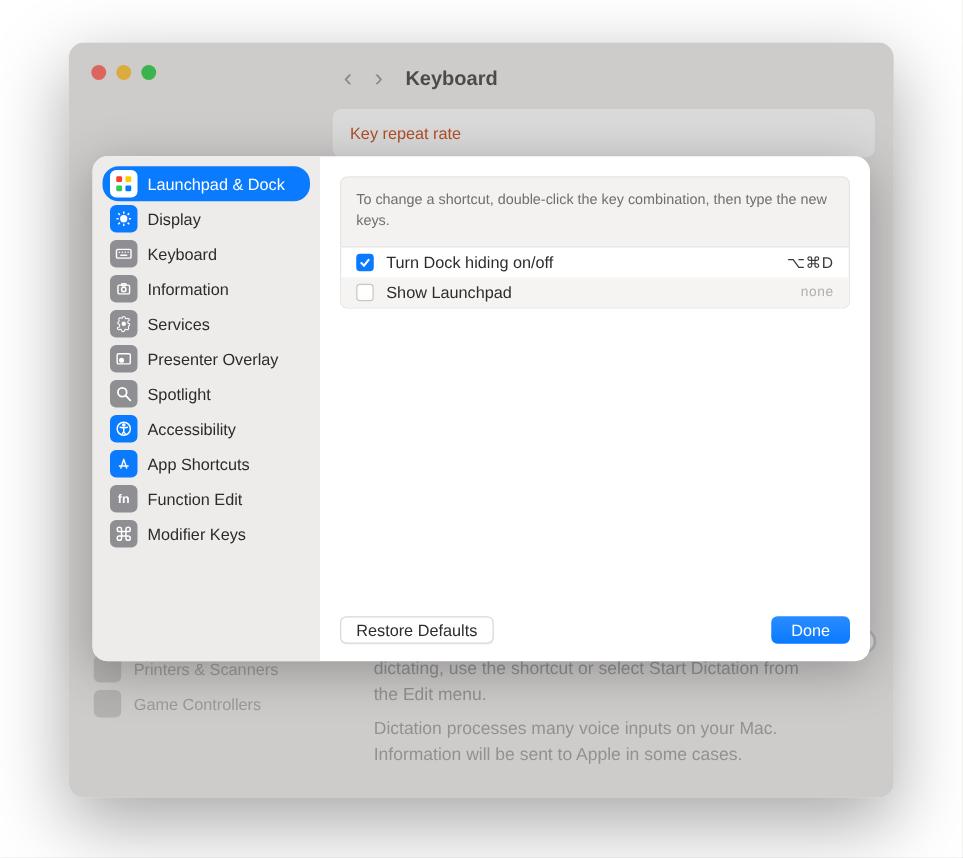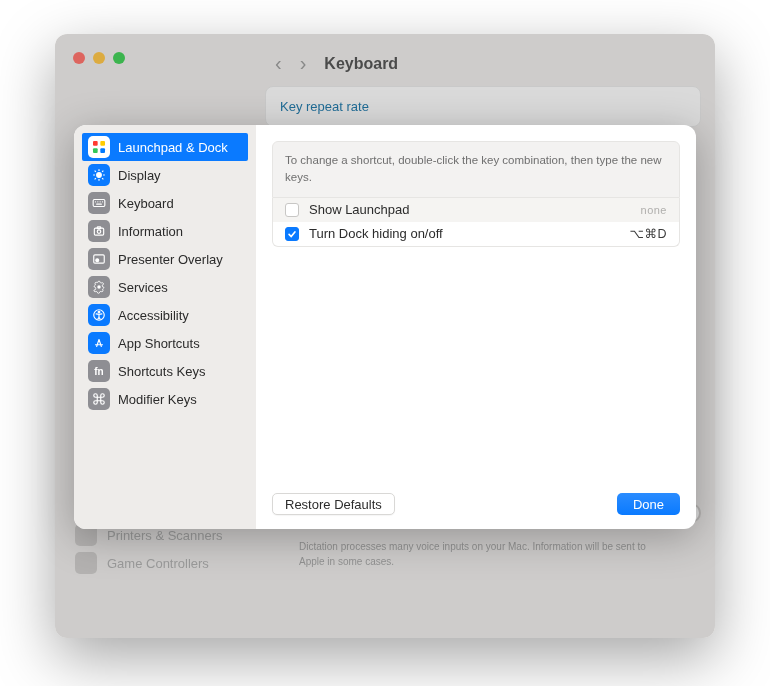--- a/index.html
+++ b/index.html
@@ -12,46 +12,46 @@
     overflow: hidden;
   }
   .bg-traffic { position: absolute; left: 18px; top: 18px; display: flex; gap: 8px; }
   .bg-dot { width: 12px; height: 12px; border-radius: 50%; }
   .bg-nav { position: absolute; left: 220px; top: 18px; display: flex; align-items: center; gap: 18px; color: #444; }
   .bg-nav .chev { color: #8e8e8e; font-size: 20px; cursor: default; }
   .bg-title { font-size: 16px; font-weight: 600; color: #3c3c3c; }
   .bg-search { position: absolute; left: 14px; top: 48px; width: 182px; height: 26px; background: #e0ddd9; border-radius: 6px; display: flex; align-items: center; padding: 0 8px; color: #9a9a9a; font-size: 13px; gap: 6px; }
   .bg-content { position: absolute; left: 210px; top: 52px; right: 14px; bottom: 14px; }
   .bg-panel { background: #fbfbfb; border: 1px solid #e4e4e4; border-radius: 8px; padding: 12px 14px; margin-bottom: 12px; }
-  .bg-row-labels { display: flex; font-size: 13px; color: #0369a1; }
+  .bg-row-labels { display: flex; font-size: 13px; color: #c2410c; }
   .bg-row-labels > div { flex: 1; }
   .bg-sidebar-greyed { position: absolute; left: 14px; top: 92px; width: 182px; display: flex; flex-direction: column; gap: 2px; color: #a7a7a7; font-size: 13px; }
   .bg-sidebar-greyed .item { display:flex; align-items:center; gap:10px; height:26px; padding:0 6px; }
   .bg-sidebar-greyed .icn { width:22px; height:22px; border-radius:5px; background:#c8c6c4; display:flex;align-items:center;justify-content:center;color:#fff;font-size:12px;}
   .bg-dictation { font-size:14px; font-weight:600; color:#4a4a4a; margin-bottom:8px;}
-  .bg-dict-row { display:flex; gap:12px; font-size:10px; color:#9a9a9a; line-height:1.5; align-items:flex-start;}
+  .bg-dict-row { display:flex; gap:12px; font-size:14px; color:#9a9a9a; line-height:1.5; align-items:flex-start;}
   .bg-mic { width:22px; height:22px; border:1.5px solid #b8b8b8; border-radius:50%; flex-shrink:0; margin-top:2px; position:relative;}
   .bg-toggle { margin-left:auto; width:34px; height:20px; background:#c8c6c4; border-radius:10px; position:relative; flex-shrink:0;}
   .bg-toggle::after { content:''; position:absolute; right:2px; top:2px; width:16px; height:16px; background:#fff; border-radius:50%; }
 
   .dim-overlay { position:absolute; inset:0; background:rgba(120,120,120,0.25); border-radius:12px; }
 
   
   .modal {
     position: absolute; left: 74px; top: 125px; width: 622px; height: 404px;
     background: #fff; border-radius: 12px; box-shadow: 0 8px 40px rgba(0,0,0,.28);
     display: flex; overflow: hidden;
   }
   .modal .sidebar {
     width: 182px; background: #eeecea; padding: 8px 8px; overflow-y: auto;
     display: flex; flex-direction: column; gap: 0;
   }
   .sidebar .item {
     display: flex; align-items: center; gap: 8px; height: 28px; padding: 0 6px;
-    border-radius: 2px; font-size: 13px; color: #2b2b2b; cursor: default;
+    border-radius: 13px; font-size: 13px; color: #2b2b2b; cursor: default;
   }
   .sidebar .item.selected { background: #0a7aff; color: #fff; }
   .icon-box { width: 22px; height: 22px; border-radius: 5px; display:flex; align-items:center; justify-content:center; flex-shrink:0; color:#fff; }
   .icon-svg { width:14px; height:14px; }
 
   .modal .main { flex:1; display:flex; flex-direction:column; padding: 16px 16px 14px 16px; }
   .instruction-box {
     background:#f3f2f1; border:1px solid #e6e5e3; border-radius:6px 6px 0 0;
     padding:10px 12px; font-size:11.5px; color:#6f6f6f; line-height:1.5;
   }
@@ -171,37 +171,46 @@
           <svg viewBox="0 0 24 24" width="14" height="14" fill="none" stroke="#fff" stroke-width="2">
             <rect x="4" y="7" width="16" height="12" rx="2"></rect>
             <circle cx="12" cy="13" r="3"></circle>
             <rect x="9" y="5" width="6" height="3" rx="1"></rect>
           </svg>
         </div>
         <span>Information</span>
       </div>
       <div class="item">
         <div class="icon-box" style="background: rgb(142, 142, 147);">
-          <svg viewBox="0 0 24 24" width="14" height="14" fill="none" stroke="#fff" stroke-width="2">
-            <rect x="3" y="5" width="18" height="14" rx="2"></rect>
-            <circle cx="9" cy="14" r="2.5" fill="#fff"></circle>
-          </svg>
-        </div>
-        <span>Presenter Overlay</span>
-      </div>
-      <div class="item">
-        <div class="icon-box" style="background: rgb(142, 142, 147);">
           <svg viewBox="0 0 24 24" width="14" height="14" fill="#fff">
             <circle cx="12" cy="12" r="3"></circle>
             <path d="M12 2a2 2 0 012 2 2 2 0 002.8.9 2 2 0 012.7 2.7A2 2 0 0020 12a2 2 0 01-.5 2.4 2 2 0 00-.9 2.8 2 2 0 01-2.7 2.7 2 2 0 00-2.8.9 2 2 0 01-4 0 2 2 0 00-2.8-.9 2 2 0 01-2.7-2.7A2 2 0 004 12a2 2 0 01.5-2.4 2 2 0 00.9-2.8 2 2 0 012.7-2.7A2 2 0 0010 4a2 2 0 012-2z" fill="none" stroke="#fff" stroke-width="1.5"></path>
           </svg>
         </div>
         <span>Services</span>
       </div>
       <div class="item">
+        <div class="icon-box" style="background: rgb(142, 142, 147);">
+          <svg viewBox="0 0 24 24" width="14" height="14" fill="none" stroke="#fff" stroke-width="2">
+            <rect x="3" y="5" width="18" height="14" rx="2"></rect>
+            <circle cx="9" cy="14" r="2.5" fill="#fff"></circle>
+          </svg>
+        </div>
+        <span>Presenter Overlay</span>
+      </div>
+      <div class="item">
+        <div class="icon-box" style="background: rgb(142, 142, 147);">
+          <svg viewBox="0 0 24 24" width="14" height="14" fill="none" stroke="#fff" stroke-width="2.5">
+            <circle cx="10" cy="10" r="6"></circle>
+            <line x1="15" y1="15" x2="21" y2="21" stroke-linecap="round"></line>
+          </svg>
+        </div>
+        <span>Spotlight</span>
+      </div>
+      <div class="item">
         <div class="icon-box" style="background: rgb(10, 122, 255);">
           <svg viewBox="0 0 24 24" width="14" height="14" fill="none" stroke="#fff" stroke-width="2">
             <circle cx="12" cy="12" r="9"></circle>
             <circle cx="12" cy="7" r="1.5" fill="#fff"></circle>
             <path d="M7 10l5 1 5-1M12 11v5M10 19l2-3 2 3" stroke-linecap="round"></path>
           </svg>
         </div>
         <span>Accessibility</span>
       </div>
       <div class="item">
@@ -209,47 +218,47 @@
           <svg viewBox="0 0 24 24" width="14" height="14" fill="none" stroke="#fff" stroke-width="2" stroke-linecap="round">
             <path d="M8 18l4-12M12 6l4 12M6 15h8M14 15h4"></path>
           </svg>
         </div>
         <span>App Shortcuts</span>
       </div>
       <div class="item">
         <div class="icon-box" style="background: rgb(142, 142, 147);">
           <span style="color:#fff;font-size:10px;font-weight:700;">fn</span>
         </div>
-        <span>Shortcuts Keys</span>
+        <span>Function Edit</span>
       </div>
       <div class="item">
         <div class="icon-box" style="background: rgb(142, 142, 147);">
           <svg viewBox="0 0 24 24" width="14" height="14" fill="none" stroke="#fff" stroke-width="2">
             <path d="M9 9V6a3 3 0 10-3 3h3zm6 0h3a3 3 0 10-3-3v3zm0 6v3a3 3 0 103-3h-3zm-6 0H6a3 3 0 103 3v-3zm0-6h6v6H9z"></path>
           </svg>
         </div>
         <span>Modifier Keys</span>
       </div>
     </div>
   <div class="main">
     <div class="instruction-box">To change a shortcut, double-click the key combination, then type the new keys.</div>
     <div class="shortcut-list" id="sclist">
-        <div class="shortcut-row alt">
-          <div class="chk"></div>
-          <div class="sc-label">Show Launchpad</div>
-          <div class="sc-keys none">none</div>
-        </div>
         <div class="shortcut-row">
           <div class="chk checked">
             <svg viewBox="0 0 24 24" fill="none" stroke="#fff" stroke-width="4" stroke-linecap="round">
               <polyline points="5,13 10,18 19,7"></polyline>
             </svg>
           </div>
           <div class="sc-label">Turn Dock hiding on/off</div>
           <div class="sc-keys">⌥⌘D</div>
         </div>
+        <div class="shortcut-row alt">
+          <div class="chk"></div>
+          <div class="sc-label">Show Launchpad</div>
+          <div class="sc-keys none">none</div>
+        </div>
       </div>
     <div class="footer">
       <div class="btn secondary">Restore Defaults</div>
       <div class="btn primary">Done</div>
     </div>
   </div>
 </div>
 
 </body></html>

